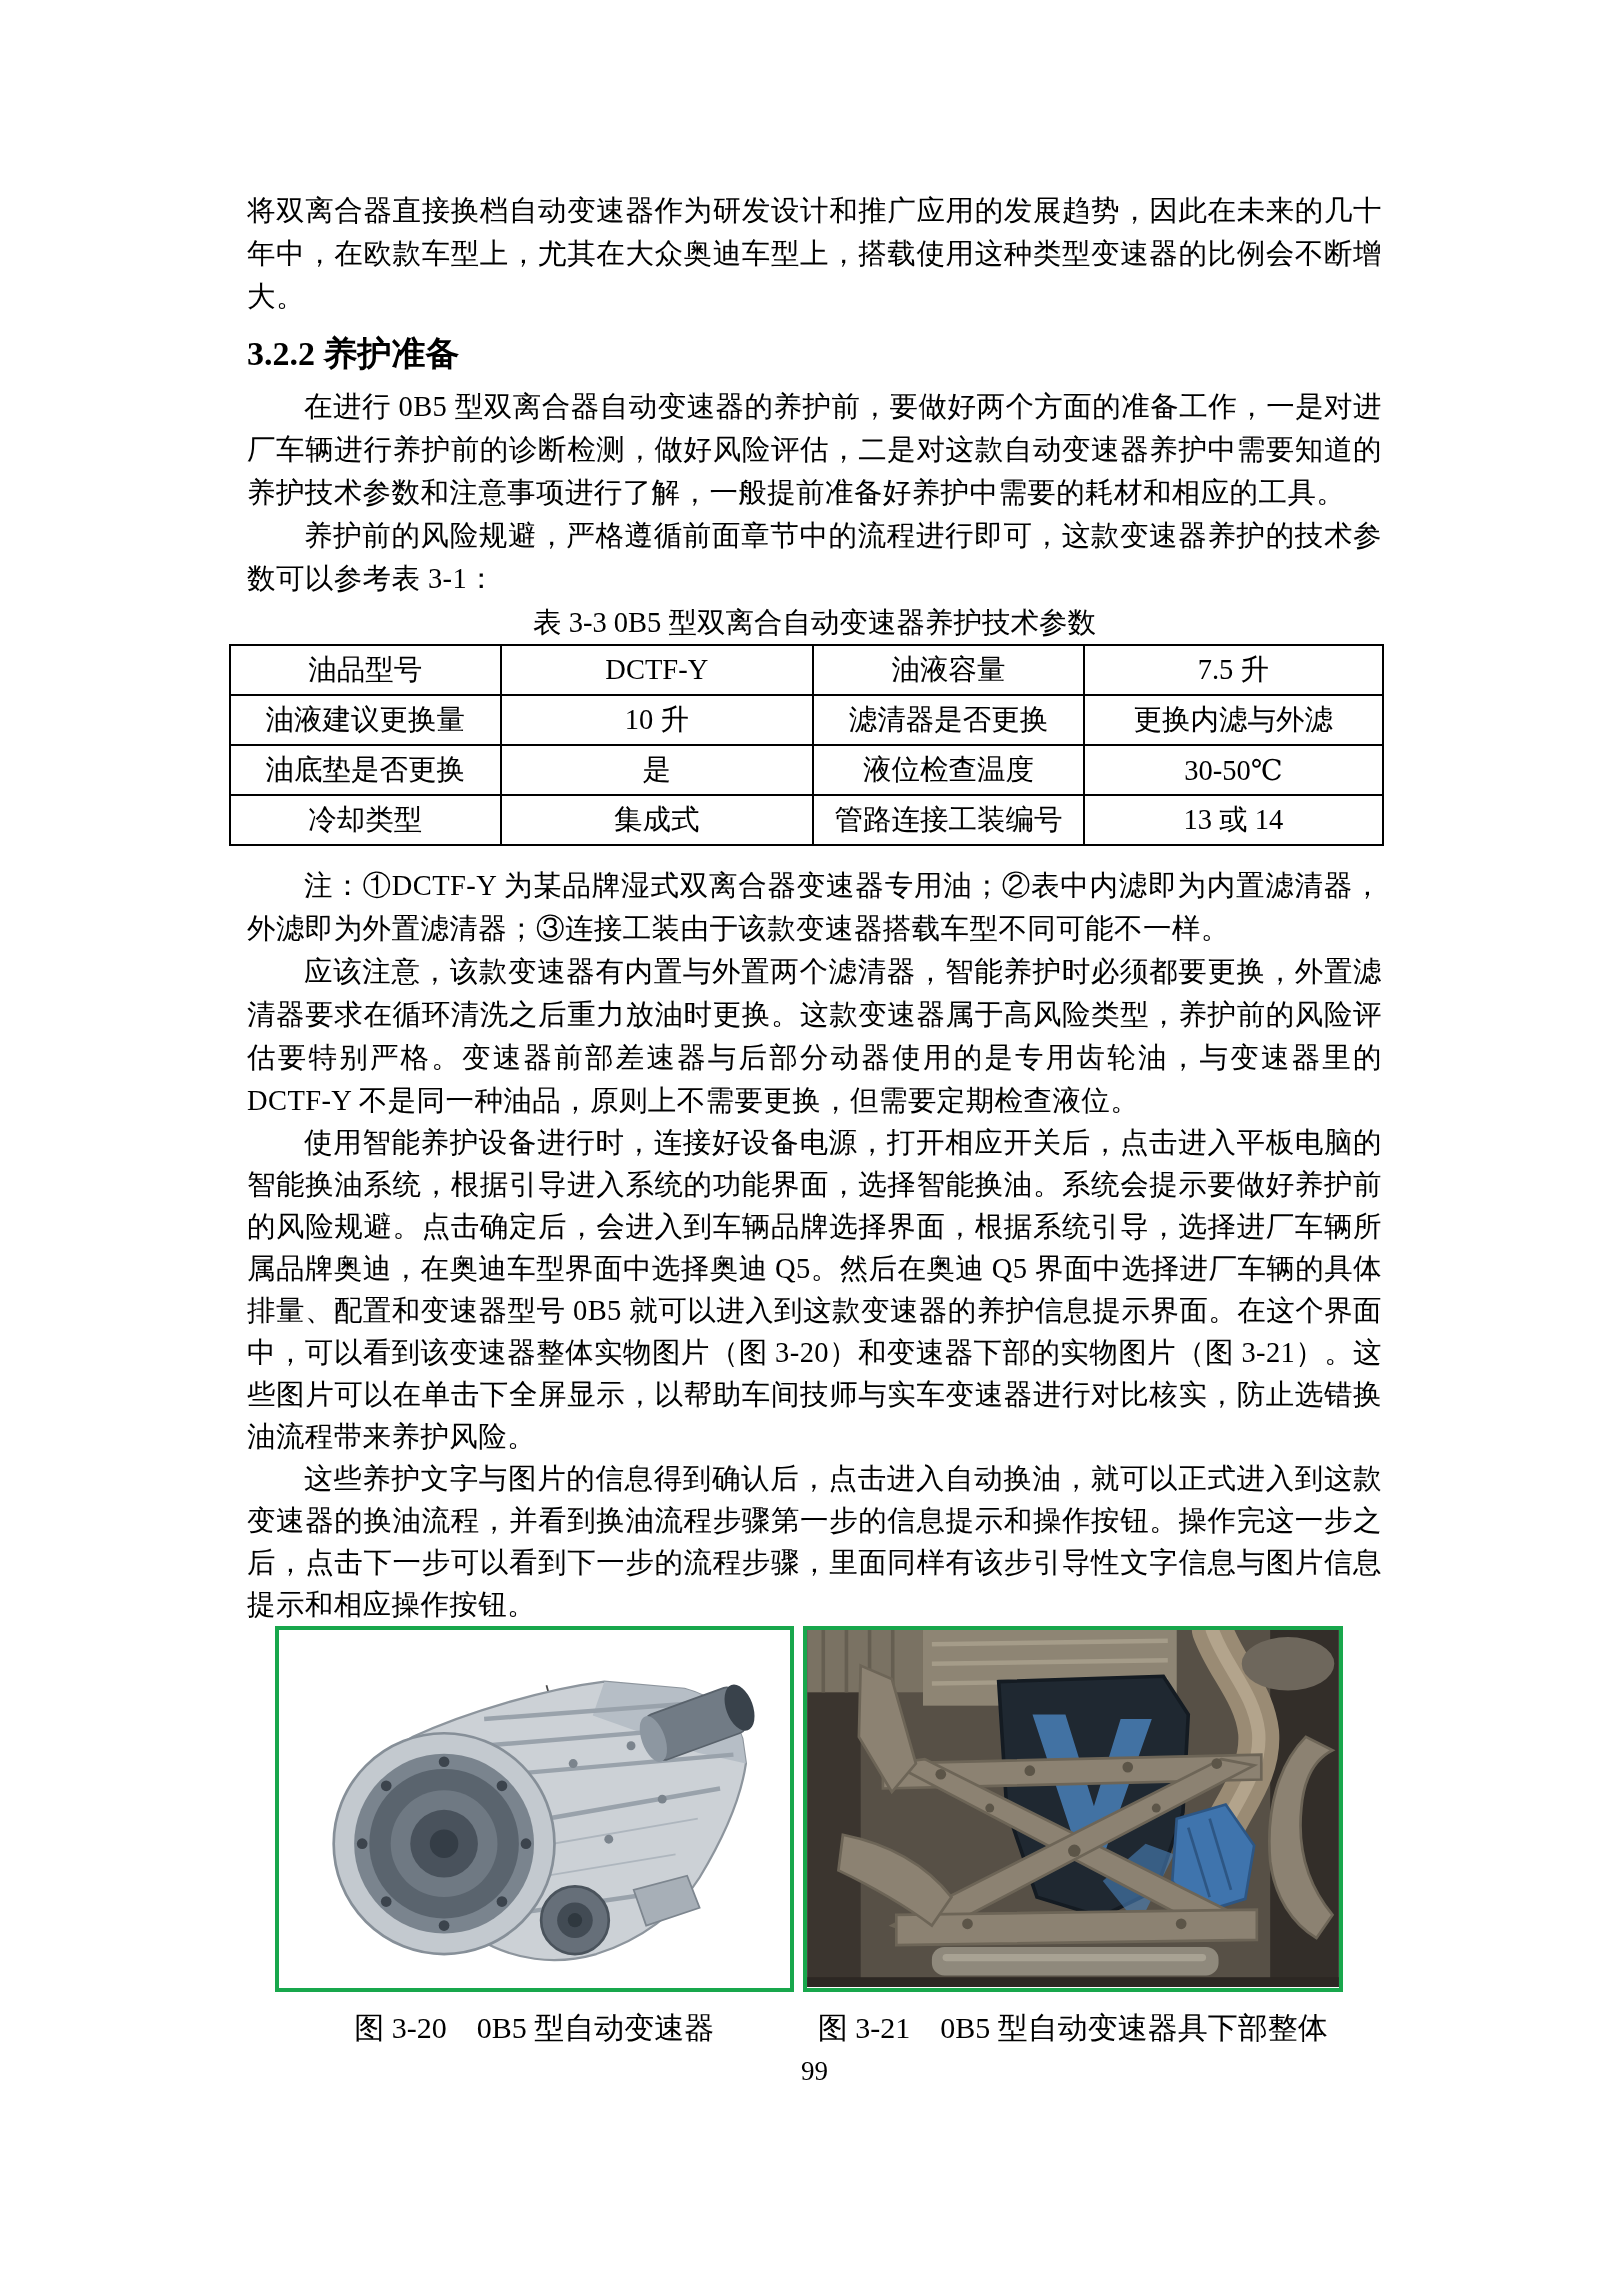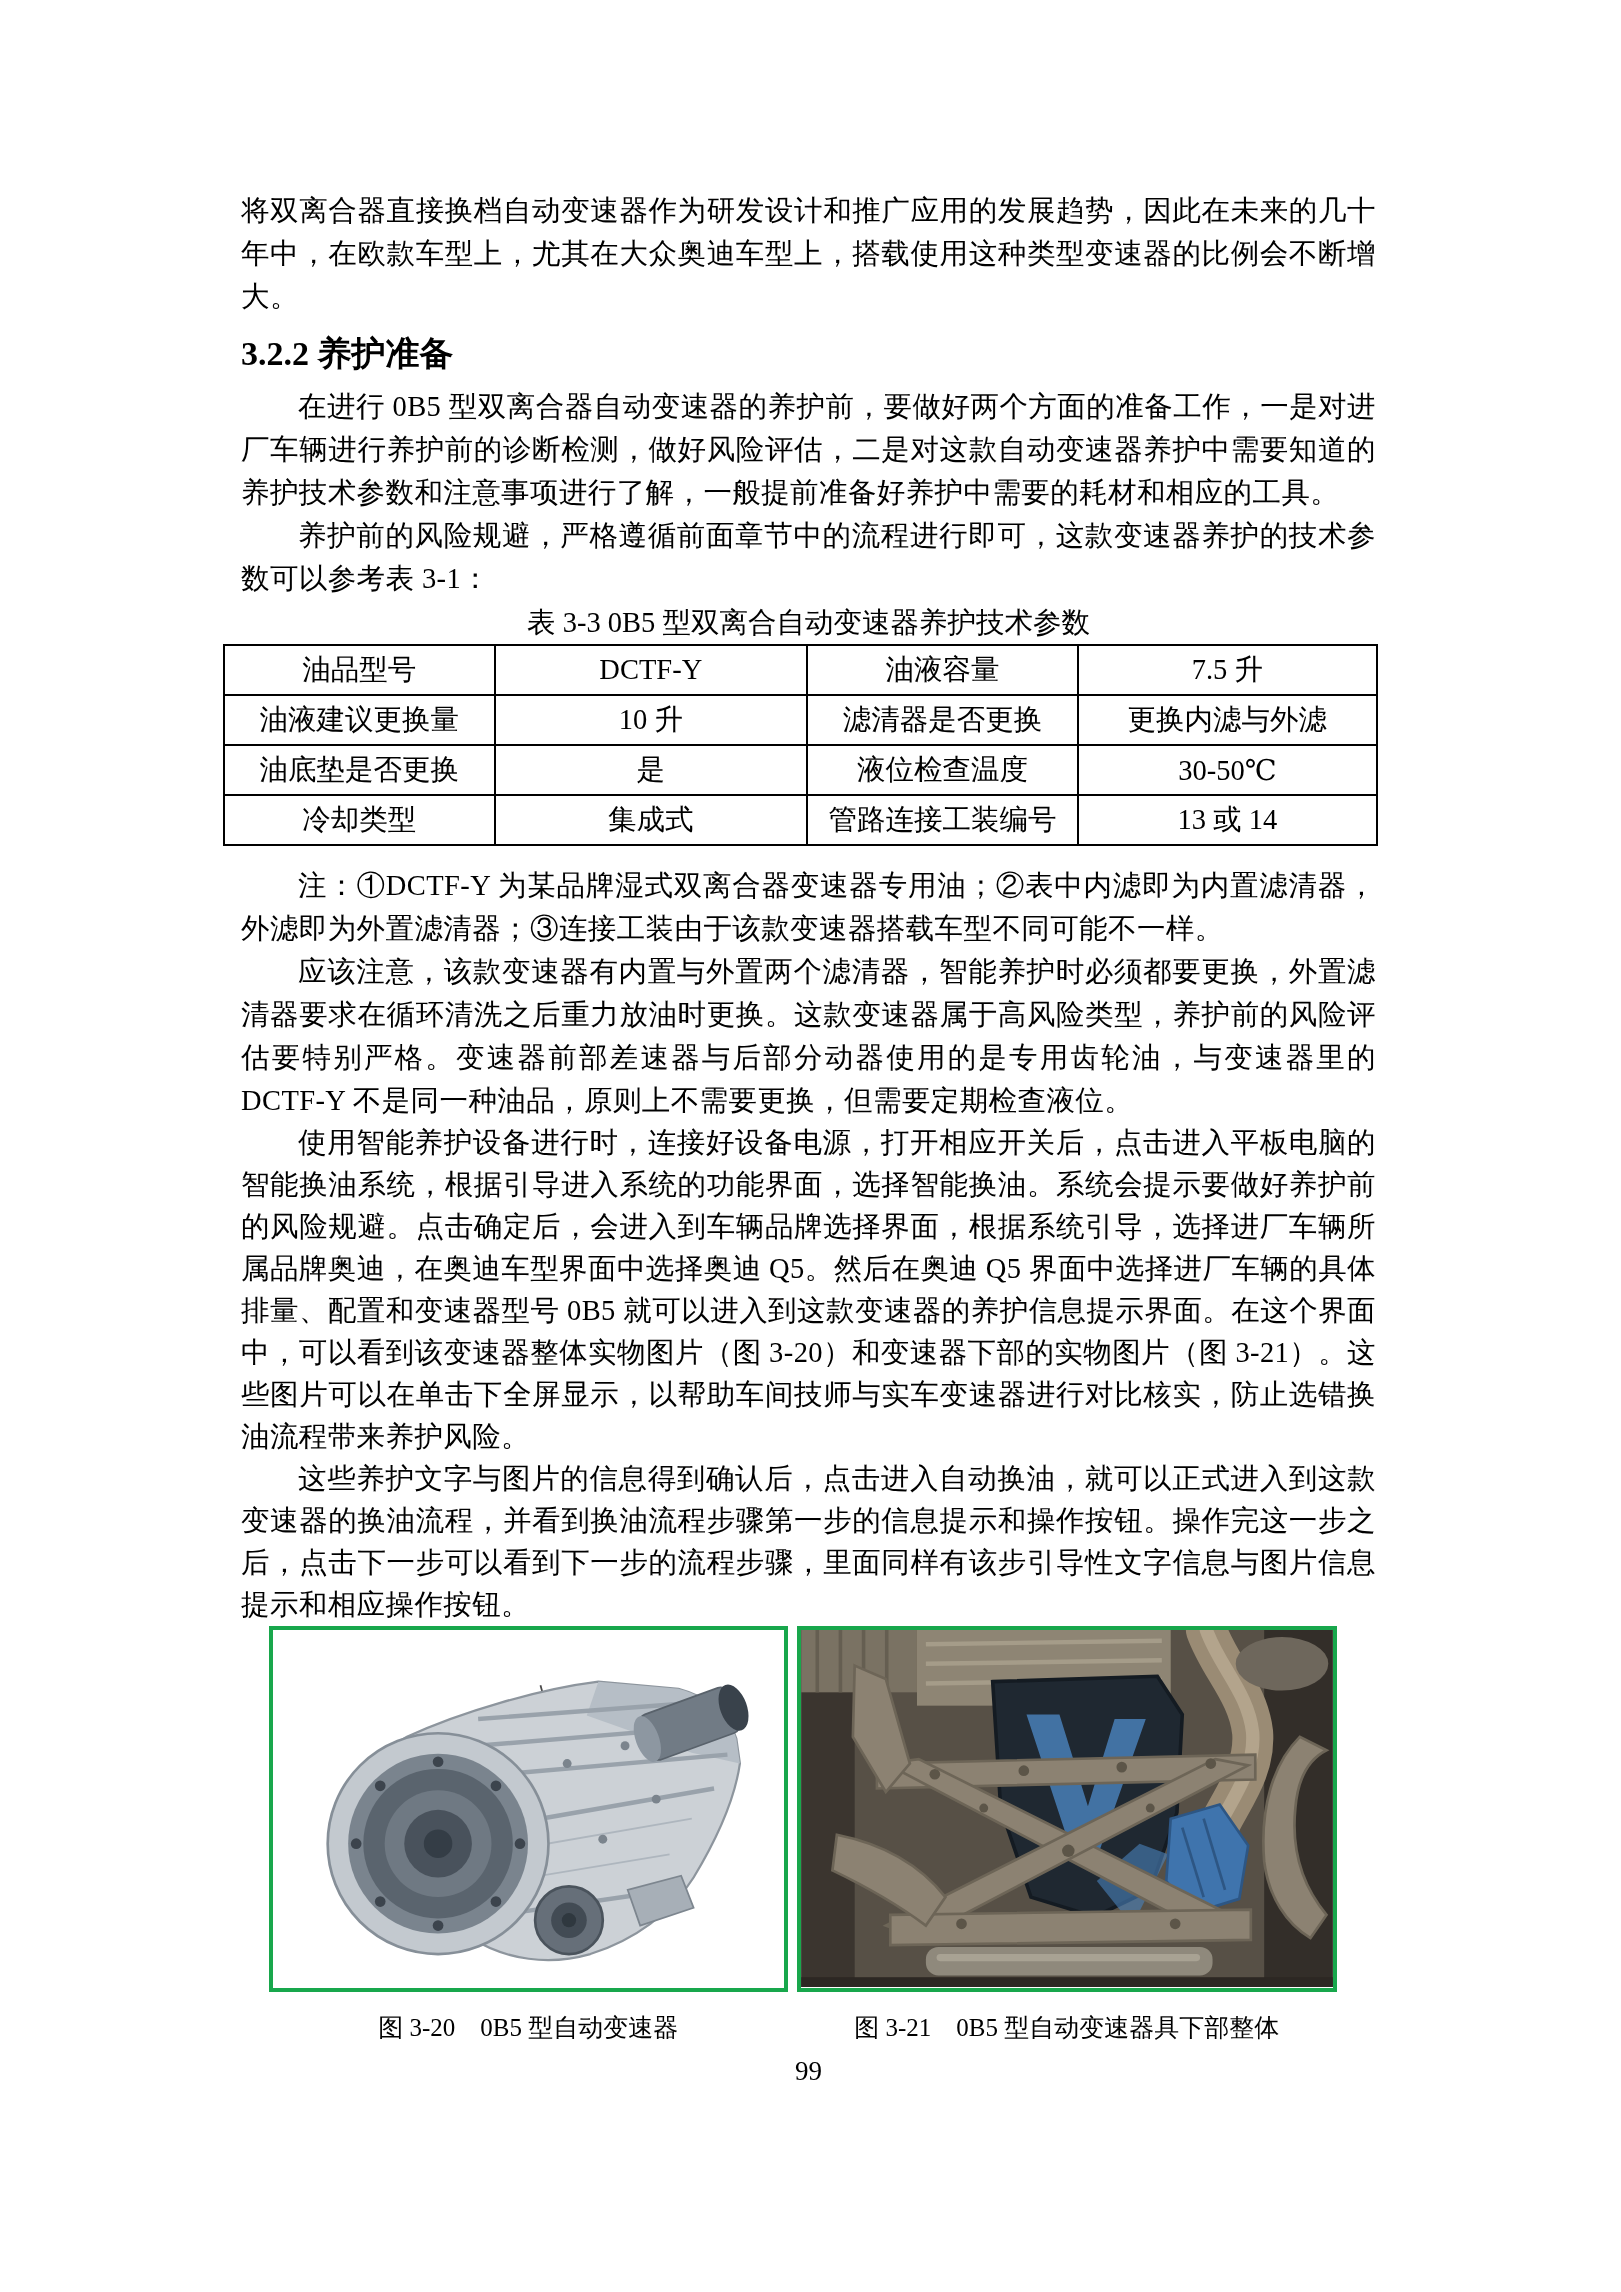--- a/index.html
+++ b/index.html
@@ -1,21 +1,21 @@
 <!DOCTYPE html>
 <html lang="zh" style="font-size:14.3px"><head>
 <meta charset="utf-8">
 <style>
   html,body{margin:0;padding:0;}
   body{
     width:1622px;height:2293px;background:#ffffff;position:relative;
     font-family:"Liberation Serif","DejaVu Serif",serif;color:#000;
     overflow:hidden;
   }
-  .content{position:absolute;left:241px;top:0;width:1135px;}
+  .content{position:absolute;left:247px;top:0;width:1135px;}
   .para{
     margin:0;font-size:28.5px;line-height:43px;
     text-align:justify;text-align-last:left;
     letter-spacing:0.4px;
   }
   .tight{line-height:42px;}
   .indent{text-indent:57px;}
   .first-para{margin-top:189px;}
   .heading{
     margin:12.5px 0 9px 0;font-size:34px;line-height:45px;font-weight:bold;
@@ -40,21 +40,21 @@
   .fig{
     margin:0;box-sizing:border-box;height:366px;background:#fff;
     border:4.5px solid #18a74c;overflow:hidden;
   }
   .fig-left{width:519px;}
   .fig-right{width:541px;}
   .fig svg{display:block;}
   .fig-captions{
     margin-top:18px;margin-left:28px;width:1068px;display:flex;gap:9px;
   }
-  .fig-caption{font-size:25px;line-height:36px;text-align:center;}
+  .fig-caption{font-size:30px;line-height:36px;text-align:center;}
   .fig-caption.left{width:519px;}
   .fig-caption.right{width:541px;}
   .page-number{
     margin-top:7.1px;text-align:center;font-size:27px;line-height:36px;
   }
 </style>
 </head>
 <body>
 
 <div class="content">

